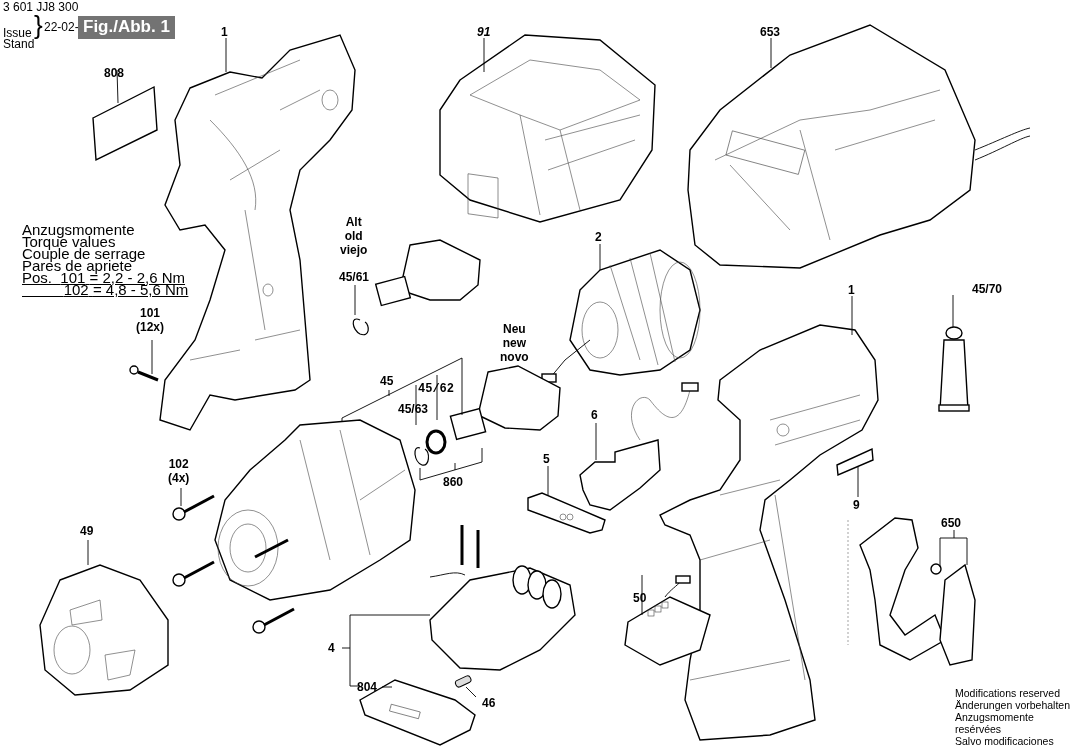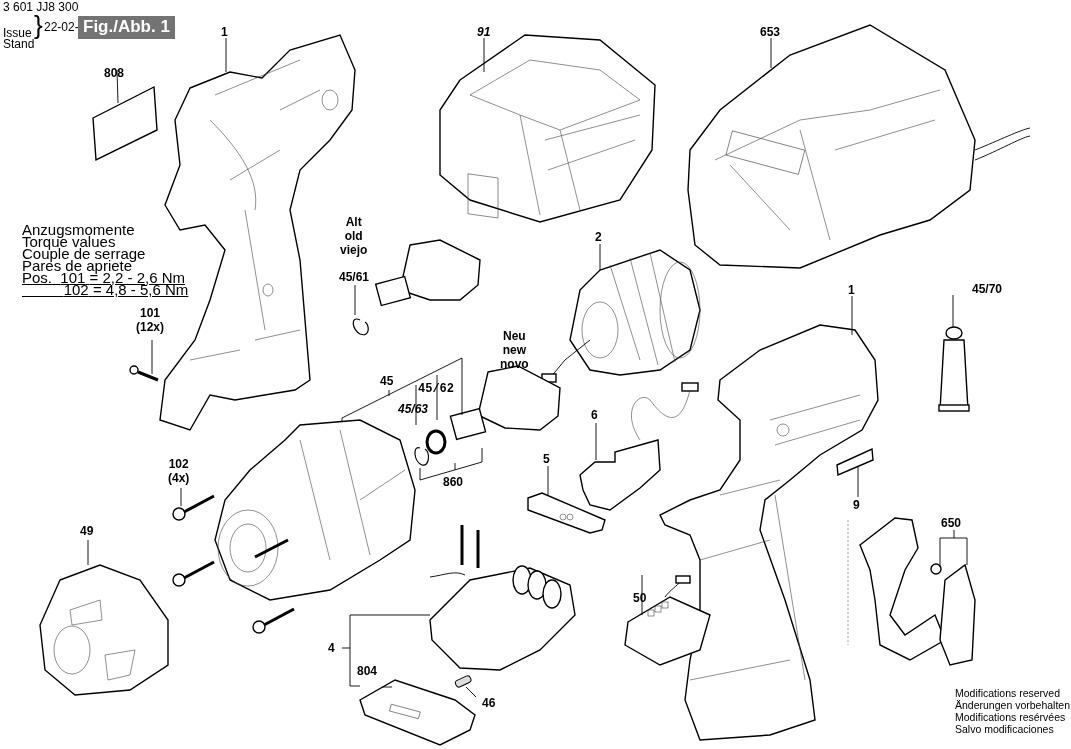--- a/index.html
+++ b/index.html
@@ -40,21 +40,21 @@
   <div>Torque values</div>
   <div>Couple de serrage</div>
   <div>Pares de apriete</div>
   <div class="row"><span>Pos.</span>  <span>101</span> <span>= 2,2 - 2,6 Nm</span></div>
   <div class="row">          <span>102</span> <span>= 4,8 - 5,6 Nm</span></div>
 </div>
 
 <div class="abs mods">
   <div>Modifications reserved</div>
   <div>Änderungen vorbehalten</div>
-  <div>Modifications resérvées</div>
+  <div>Anzugsmomente resérvées</div>
   <div>Salvo modificaciones</div>
 </div>
 
 <svg id="diagram" width="1071" height="749" viewBox="0 0 1071 749">
 
   <g>
     <polygon class="o" points="93,118 154,87 157,130 96,160"></polygon>
     <line class="l" x1="118" y1="103" x2="117" y2="70"></line>
   </g>
 
@@ -244,38 +244,38 @@
 <div class="abs lbl" style="left:595px;top:230px;">2</div>
 
 <div class="abs lbl" style="left:136px;top:306px;">
   <div>101</div>
   <div>(12x)</div>
 </div>
 
 <div class="abs lbl" style="left:848px;top:283px;">1</div>
 <div class="abs lbl" style="left:972px;top:282px;">45/70</div>
 
-<div class="abs lbl" style="left:500px;top:322px;margin-top:7px;">
+<div class="abs lbl" style="left:500px;top:322px;">
   <div>Neu</div>
   <div>new</div>
   <div>novo</div>
 </div>
 
 <div class="abs lbl" style="left:380px;top:374px;">45</div>
 <div class="abs lbl" style="left:418px;top:382px;font-family:Liberation Mono, monospace;">45/62</div>
-<div class="abs lbl" style="left:398px;top:402px;font-style:italic;">45/63</div>
+<div class="abs lbl" style="left:398px;top:402px;">45/63</div>
 <div class="abs lbl" style="left:443px;top:475px;text-align:right;">860</div>
 
 <div class="abs lbl" style="left:591px;top:408px;">6</div>
 <div class="abs lbl" style="left:543px;top:452px;">5</div>
 
 <div class="abs lbl" style="left:168px;top:457px;">
   <div>102</div>
   <div>(4x)</div>
 </div>
 
 <div class="abs lbl" style="left:853px;top:498px;">9</div>
 <div class="abs lbl" style="left:80px;top:524px;">49</div>
 <div class="abs lbl" style="left:941px;top:516px;">650</div>
 <div class="abs lbl" style="left:633px;top:561px;margin-top:30px;">50</div>
 <div class="abs lbl" style="left:328px;top:641px;">4</div>
-<div class="abs lbl" style="left:357px;top:664px;">804</div>
+<div class="abs lbl" style="left:357px;top:680px;">804</div>
 <div class="abs lbl" style="left:482px;top:696px;">46</div>
 
 </body></html>

